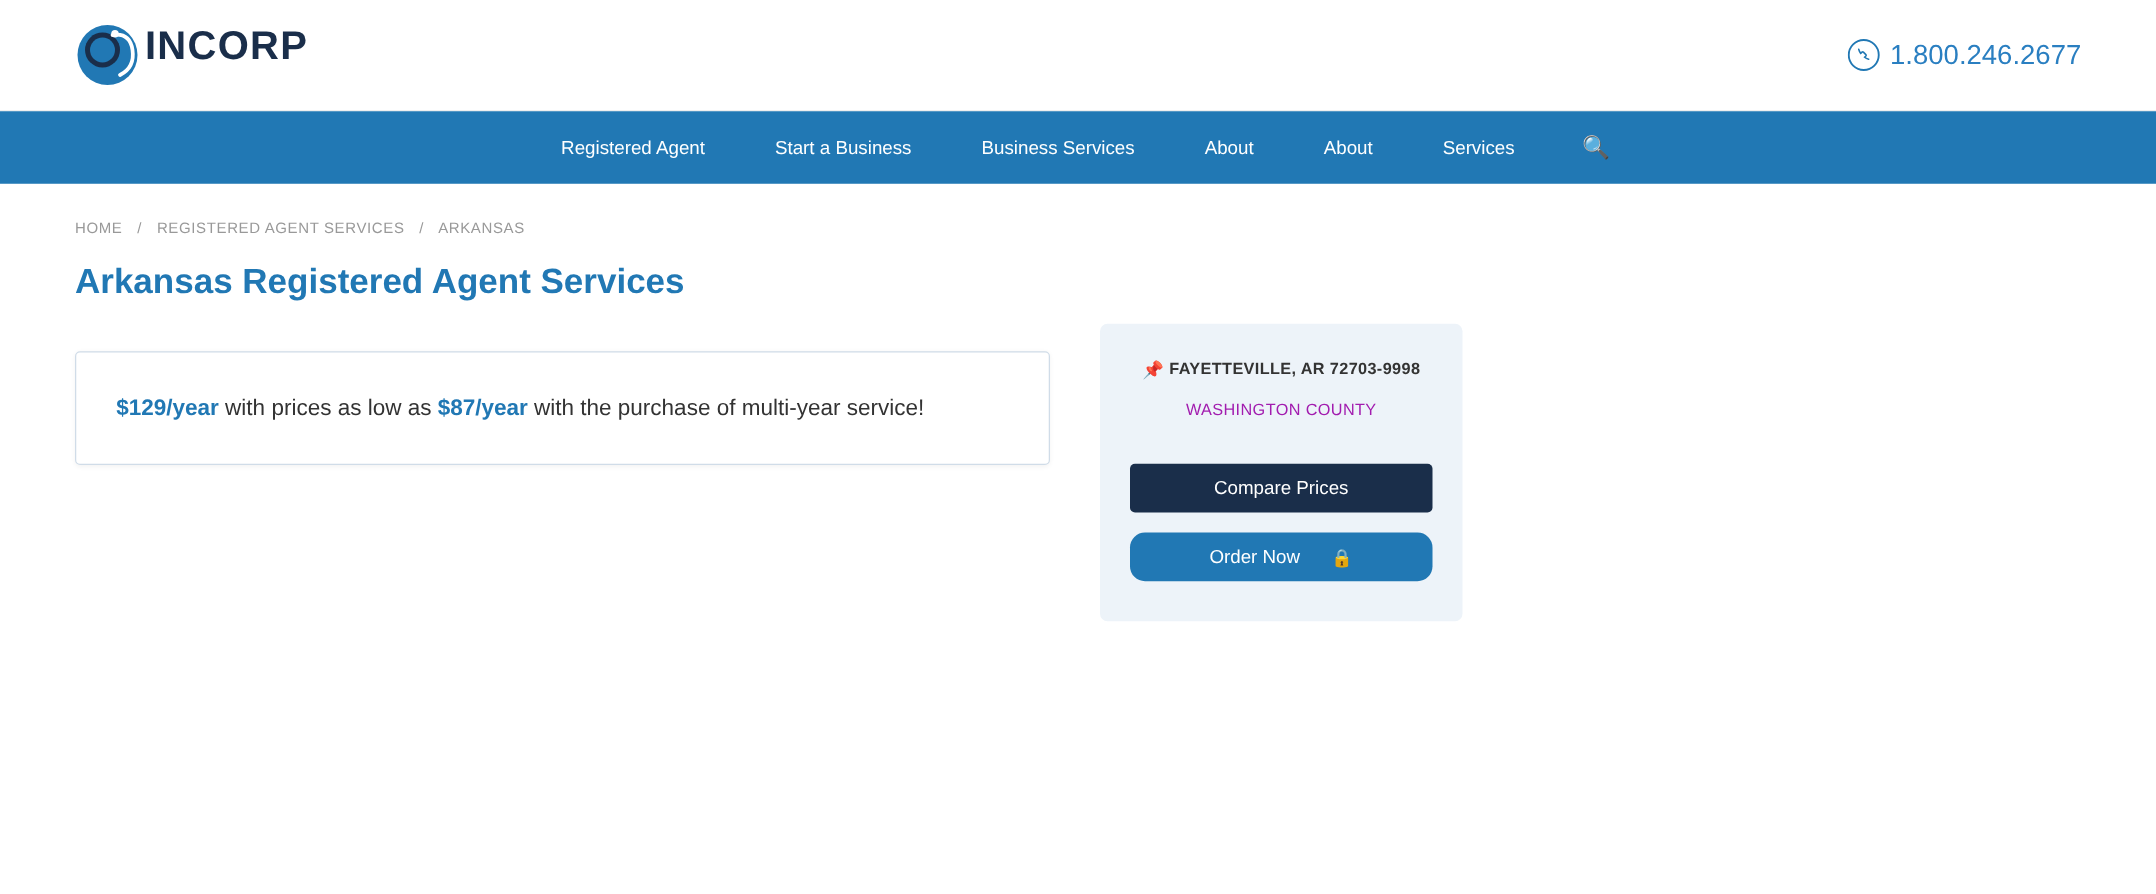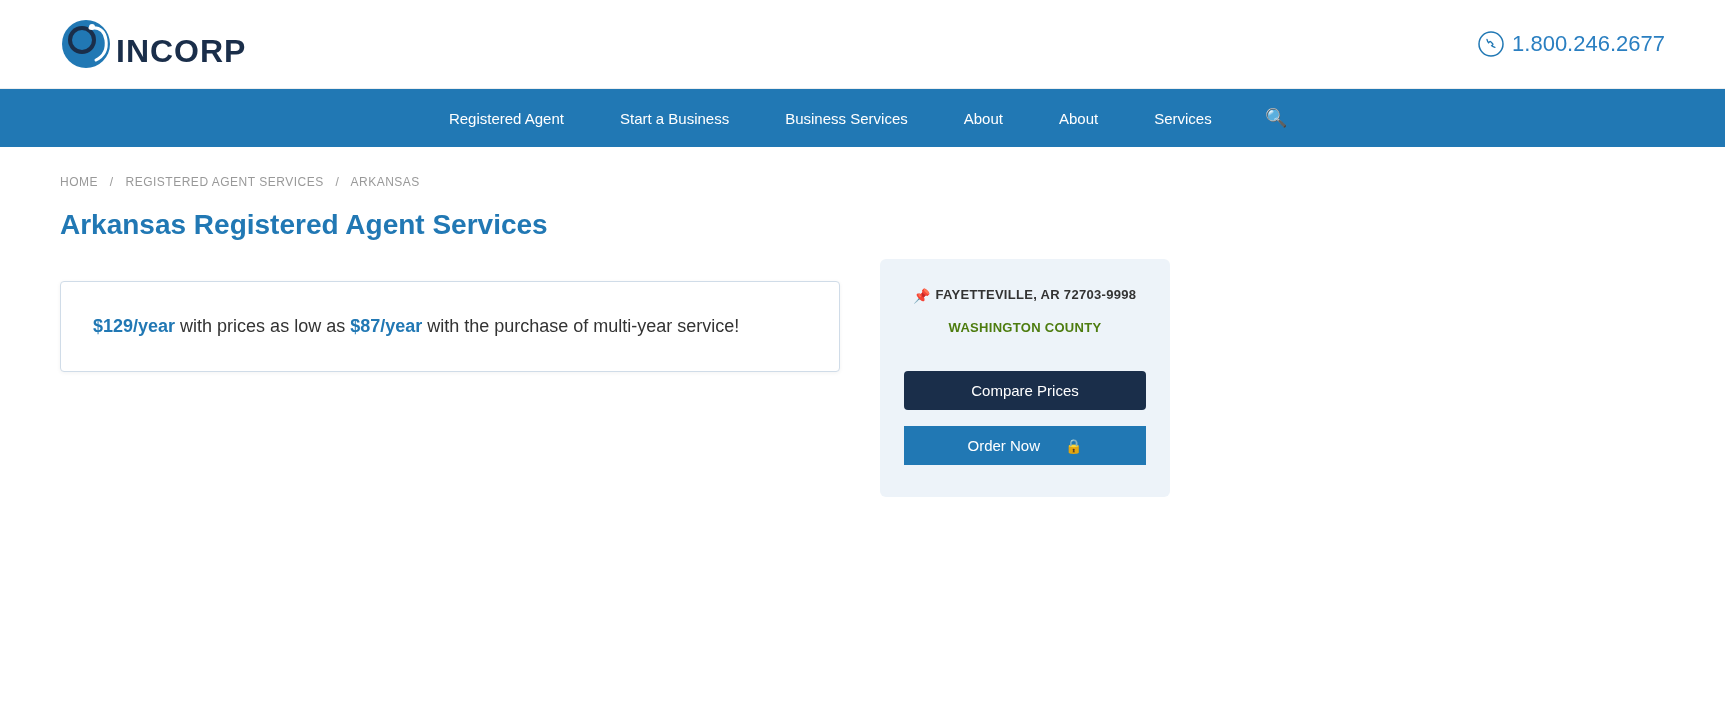--- a/index.html
+++ b/index.html
@@ -9,21 +9,21 @@
     .header {
       display: flex;
       align-items: center;
       justify-content: space-between;
       padding: 18px 60px;
       background: #fff;
       border-bottom: 1px solid #eee;
     }
     .logo-wrap {
       display: flex;
-      align-items: flex-end;
+      align-items: flex-start;
       gap: 0;
     }
     .logo-icon {
       width: 52px;
       height: 52px;
       margin-right: 4px;
     }
     .logo-text {
       font-size: 32px;
       font-weight: 700;
@@ -152,43 +152,43 @@
       letter-spacing: 0.3px;
       text-align: center;
     }
     .pin-icon {
       color: #555;
       font-size: 14px;
       margin-top: 1px;
     }
     .county-text {
       font-size: 13px;
-      color: #4d7c0f;
-      font-weight: 700;
+      color: #a21caf;
+      font-weight: 400;
       letter-spacing: 0.3px;
       text-align: left;
     }
     .compare-btn {
       background: #1a2e4a;
       color: #fff;
       border: none;
       border-radius: 4px;
       padding: 11px 28px;
       font-size: 15px;
       cursor: pointer;
       width: 100%;
       font-weight: 500;
       font-family: Arial, sans-serif;
       margin-top: 20px;
     }
     .order-btn {
       background: #2178b4;
       color: #fff;
       border: none;
-      border-radius: 0;
+      border-radius: 12px;
       padding: 11px 28px;
       font-size: 15px;
       cursor: pointer;
       width: 100%;
       font-weight: 500;
       font-family: Arial, sans-serif;
       display: flex;
       align-items: center;
       justify-content: center;
       gap: 25px;

